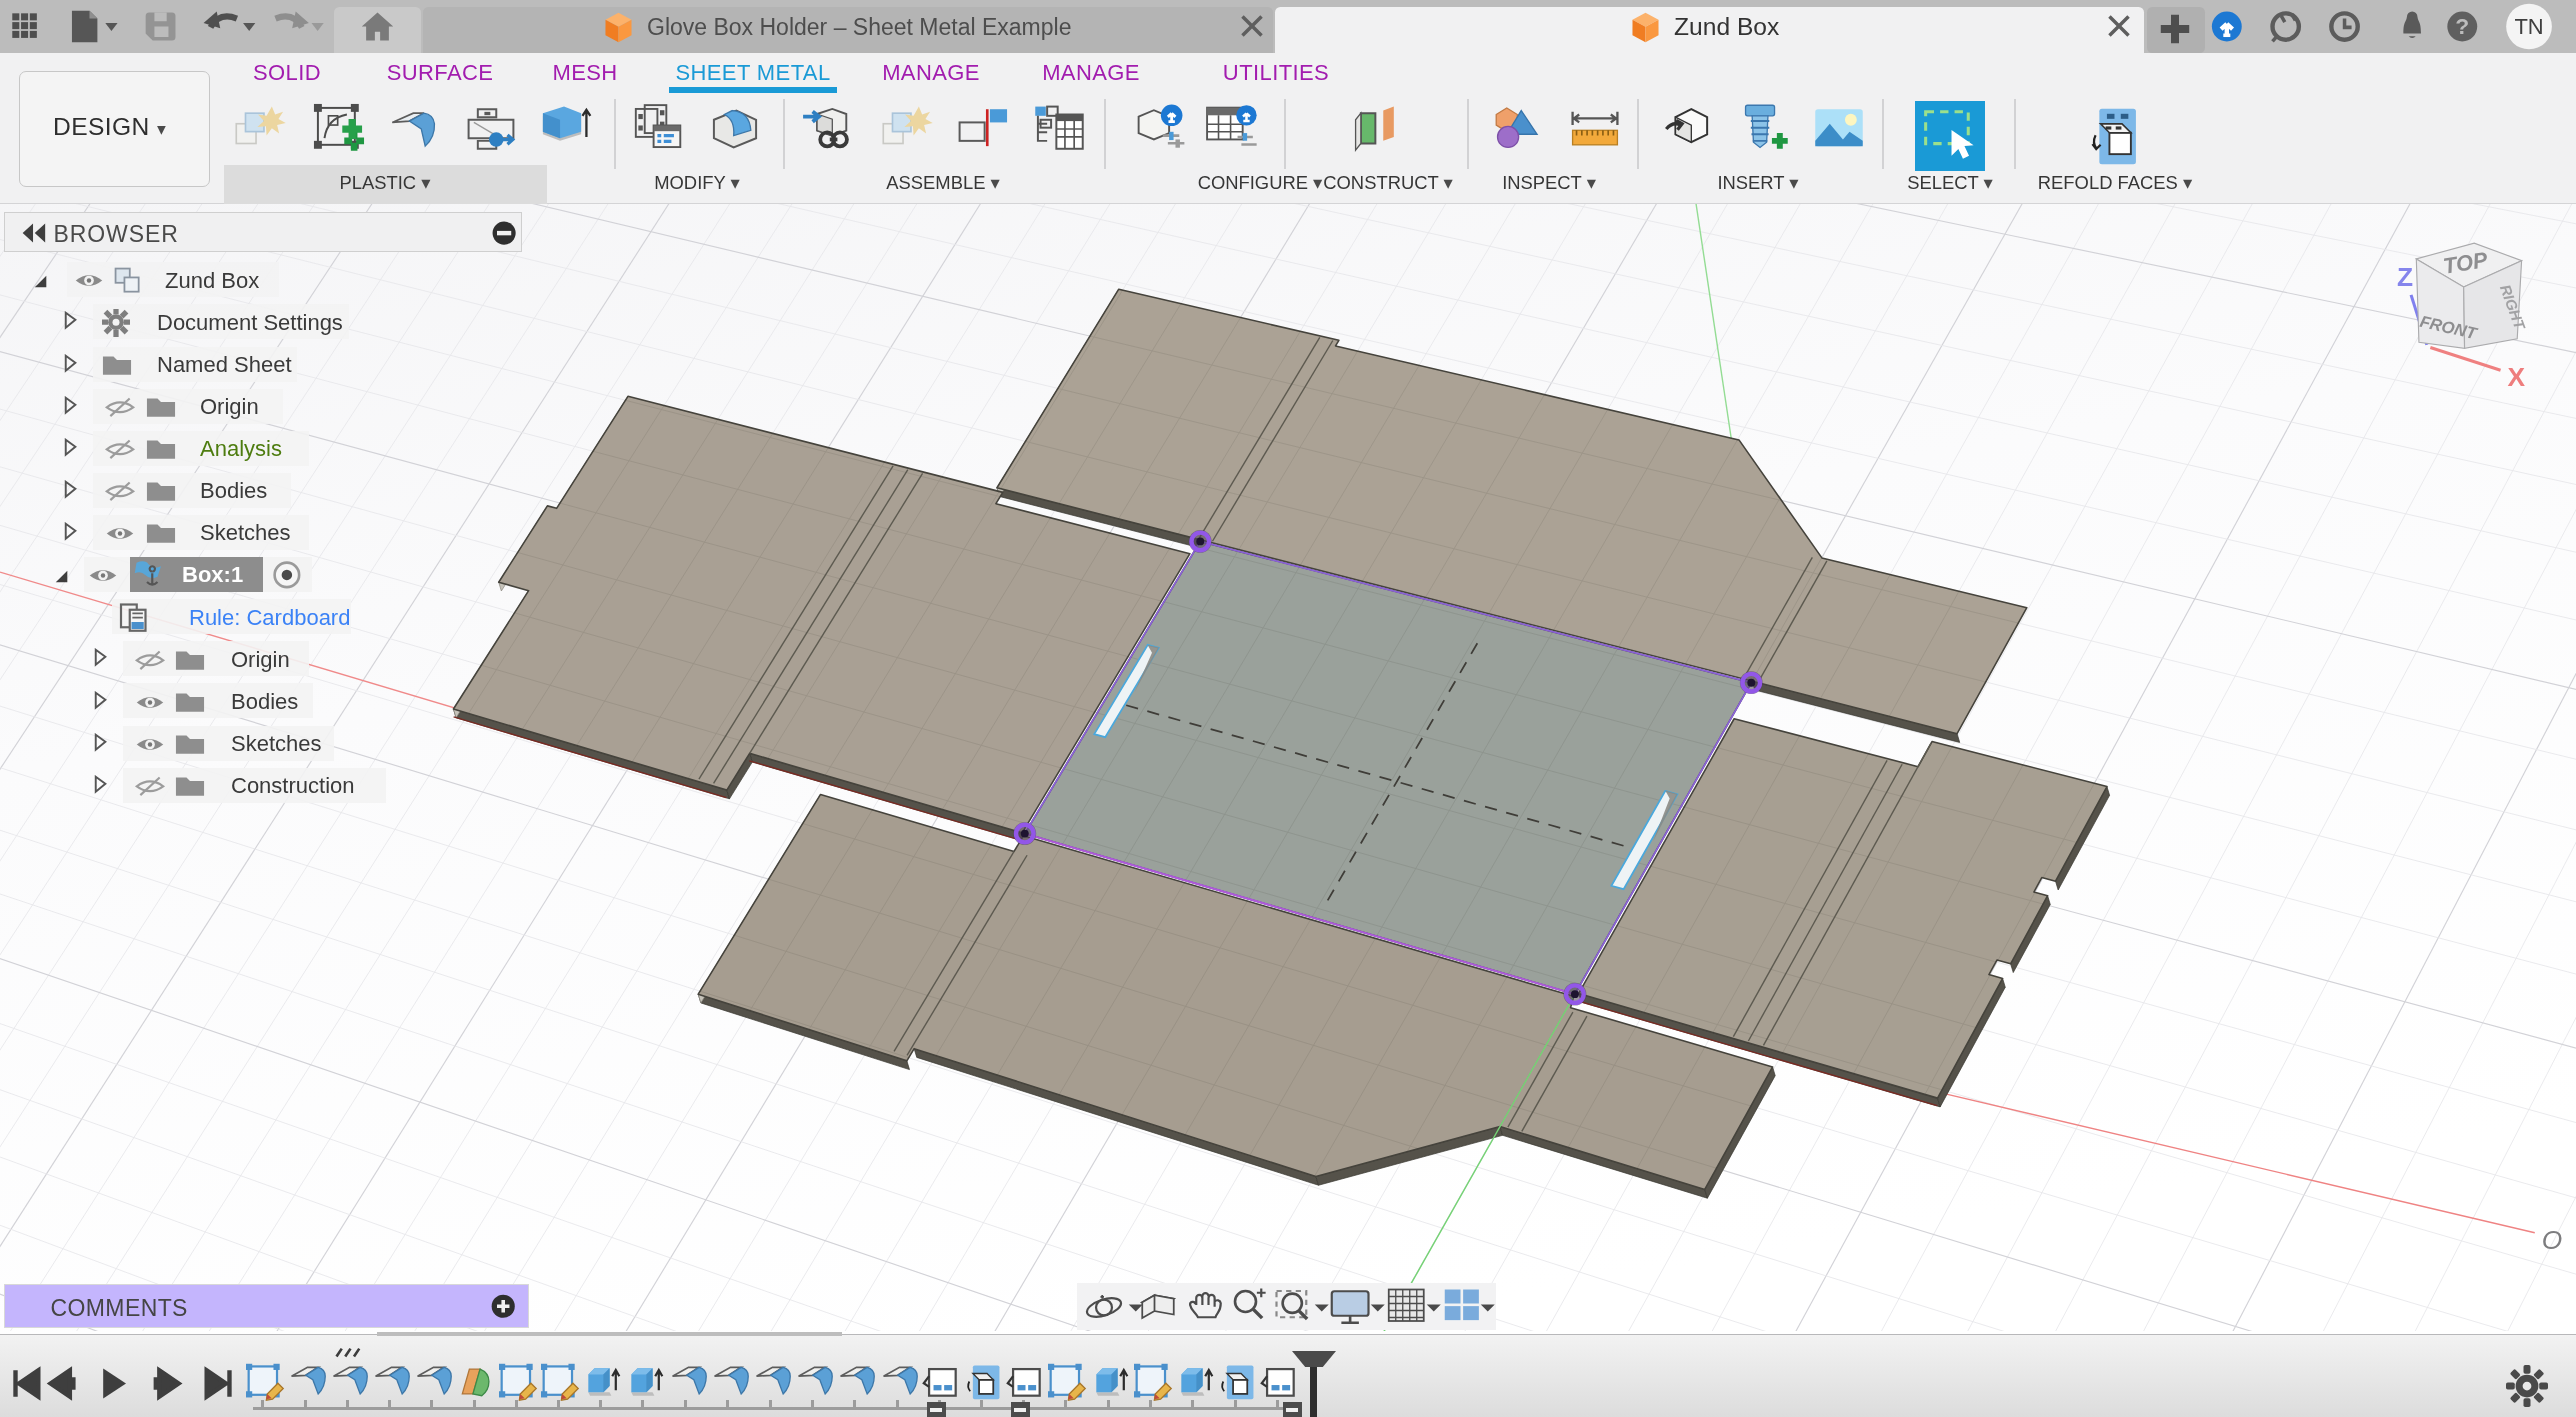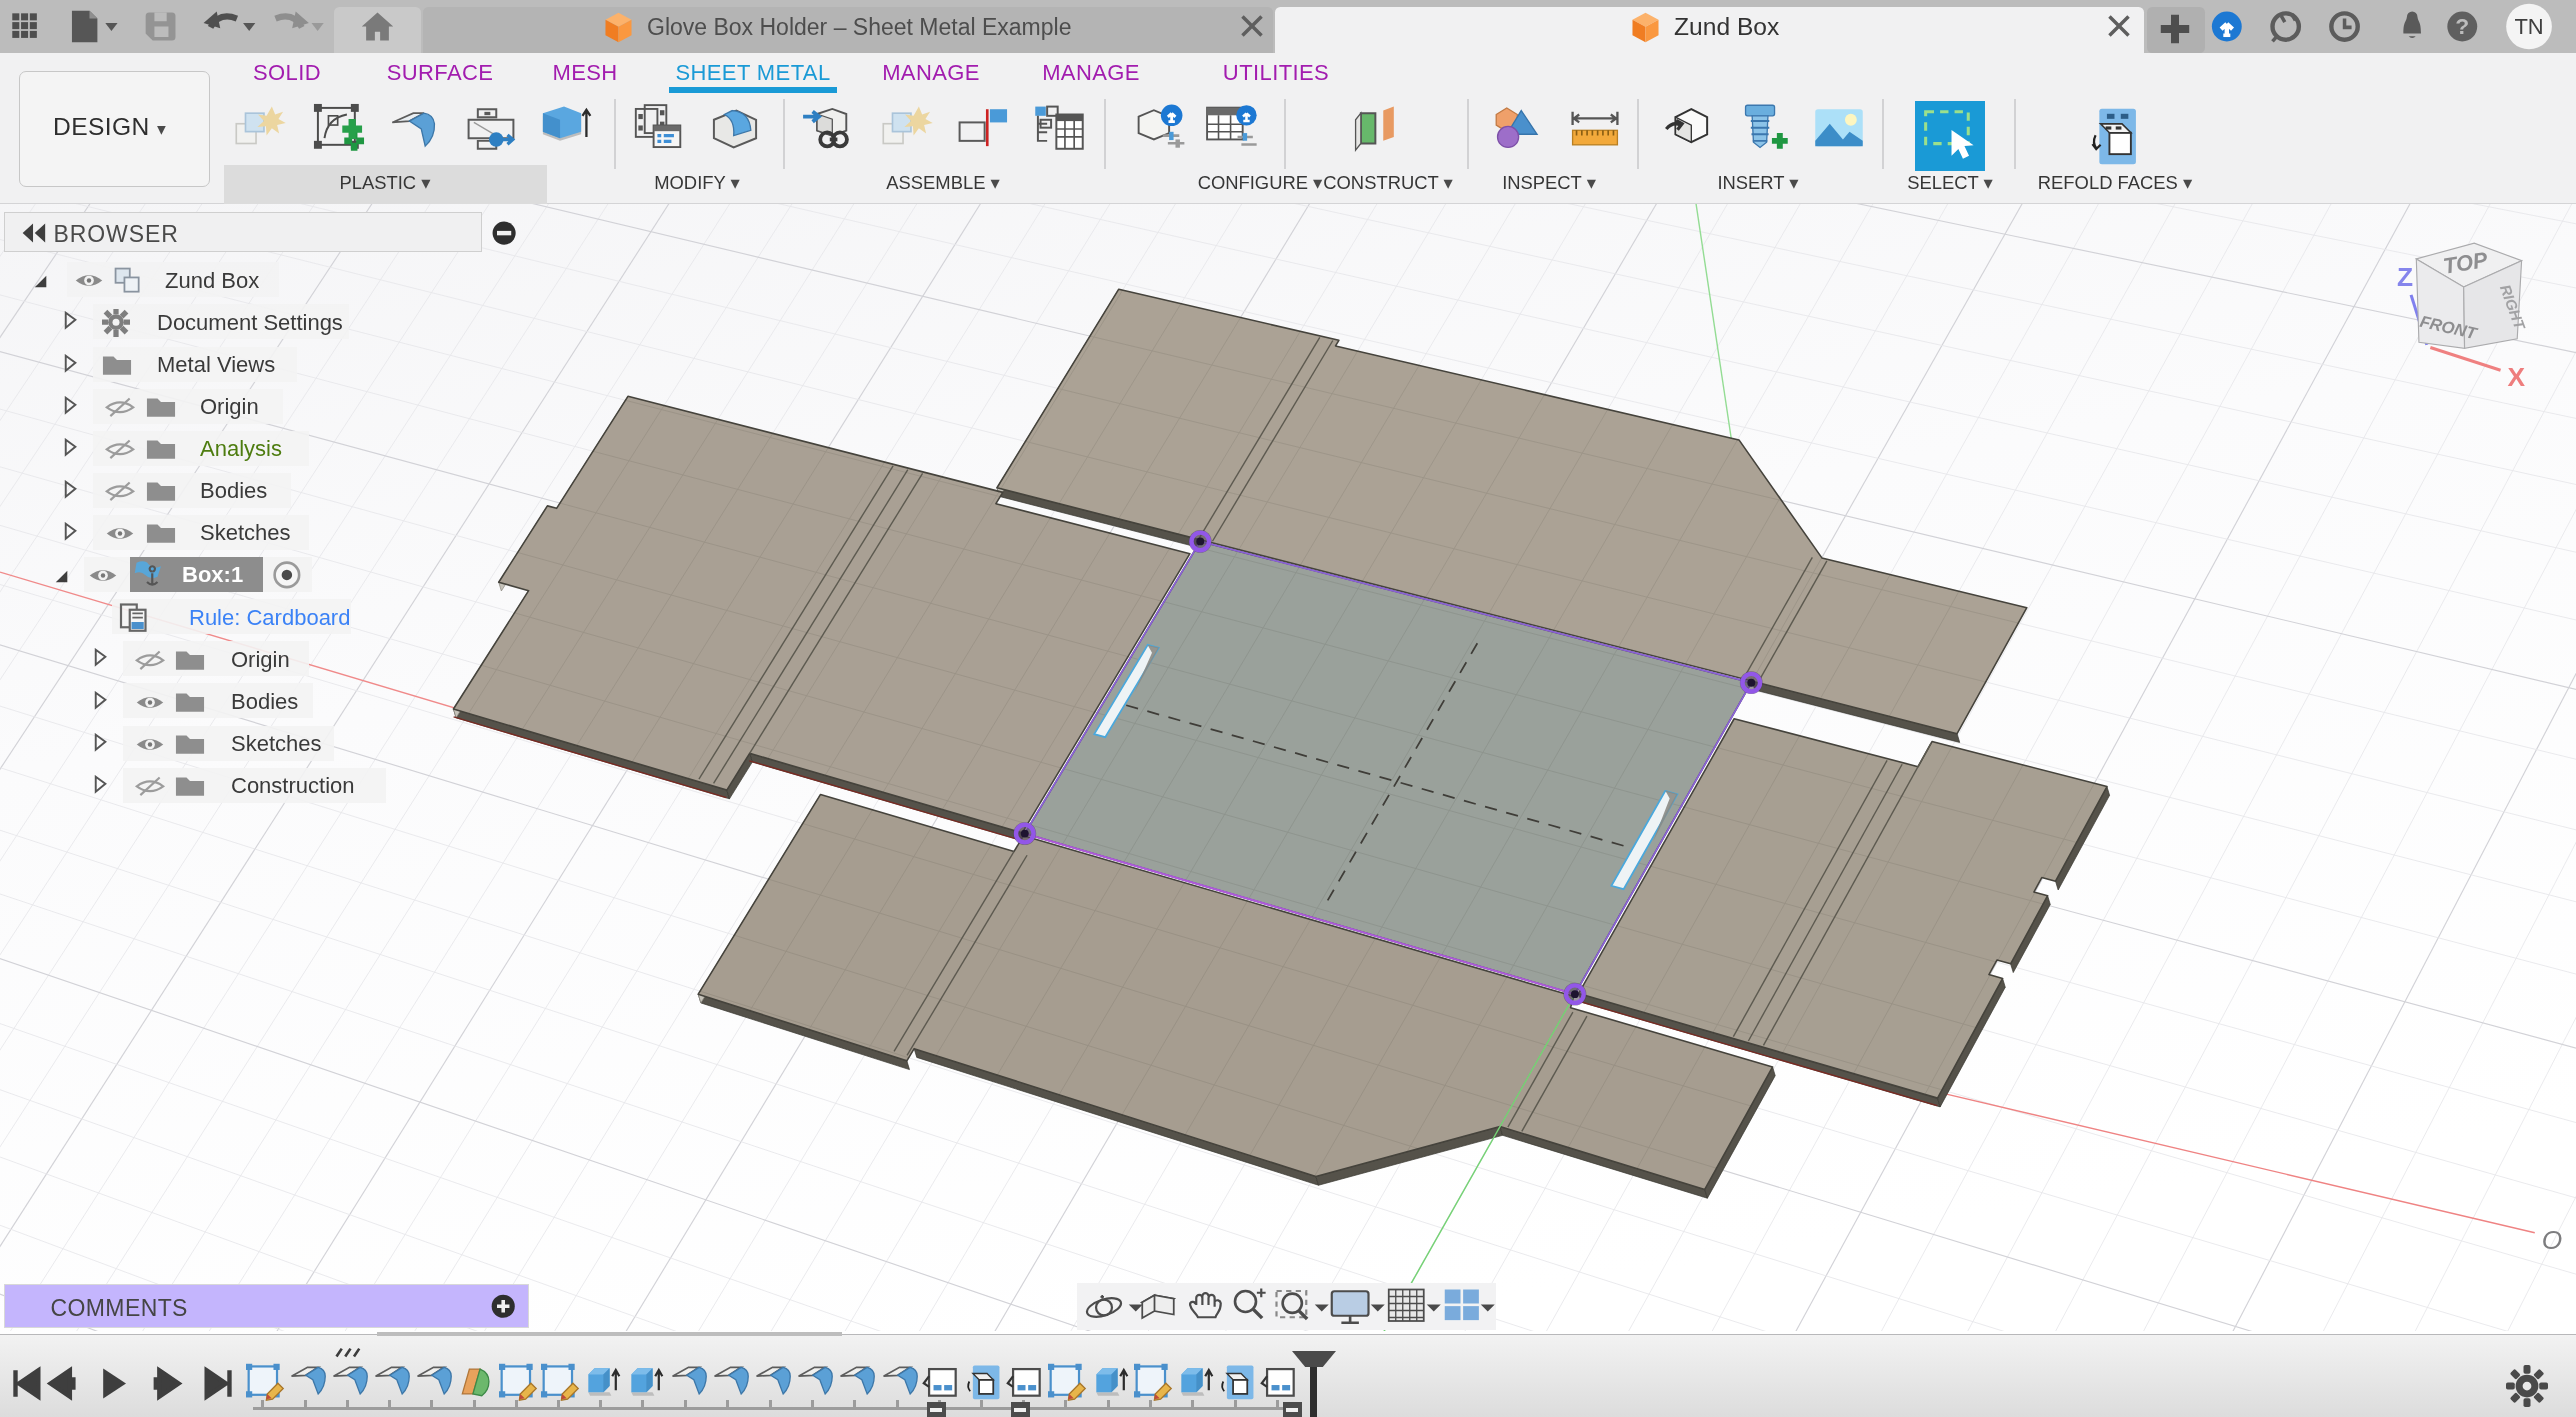--- a/index.html
+++ b/index.html
@@ -645,21 +645,21 @@
     <rect x="18" y="2" width="58" height="88" rx="4" fill="#7db8e8"></rect>
     <rect x="30" y="10" width="12" height="8" fill="#2c5d88"></rect>
       <rect x="52" y="10" width="12" height="8" fill="#2c5d88"></rect>
     <rect x="34" y="40" width="34" height="34" fill="#fff" stroke="#333" stroke-width="3"></rect>
     <path d="M34 40 l-14 -14 h34 l14 14z" fill="#f4f4f4" stroke="#333" stroke-width="2.5"></path>
     <rect x="28" y="30" width="9" height="5" fill="#333"></rect>
       <rect x="44" y="30" width="9" height="5" fill="#333"></rect>
     <path d="M12 44 q-6 12 2 22 m-7 -8 l6 8 7 -7" stroke="#222" stroke-width="3.5" fill="none"></path>
   </svg>
 </div>
-<div class="abs" style="left:3.5px;top:212px;width:478px;height:40px;background:#f0f0f1;border:1.8px solid #cfcfcf">
+<div class="abs" style="left:3.5px;top:212px;width:518px;height:40px;background:#f0f0f1;border:1.8px solid #cfcfcf">
     <svg class="abs" width="39" height="26" style="left:12.3px;top:7px" viewBox="0 0 44 30">
       <path d="M18 4 L6 15 L18 26z M32 4 L20 15 L32 26z" fill="#3e3e3e"></path>
     </svg>
     <div class="abs" style="left:49px;top:8px;font-size:23px;color:#4a4a4a;letter-spacing:0.9px">BROWSER</div>
     <svg class="abs" width="32" height="32" style="left:484px;top:5.3px" viewBox="0 0 36 36">
       <circle cx="17" cy="17" r="13" fill="#2e2e2e"></circle>
       <rect x="9" y="14.5" width="16" height="5" fill="#f0f0f0"></rect>
     </svg>
   </div>
 <div class="treerow" style="left:67px;top:262px;width:212px;background:rgba(243,243,243,.9)"></div>
@@ -693,21 +693,21 @@
     <circle cx="16" cy="15" r="4" fill="#f2f2f2"></circle>
   </svg>
 <div class="abs" style="left:157px;top:310px;font-size:22px;color:#3a3a3a;white-space:nowrap">Document Settings</div>
 <div class="treerow" style="left:93px;top:347px;width:204px;background:rgba(243,243,243,.9)"></div>
 <svg class="abs" width="16" height="19.3" style="left:63px;top:354px" viewBox="0 0 18 22">
     <path d="M3 2 L14 10 L3 19 z" fill="none" stroke="#555" stroke-width="2.2"></path>
   </svg>
 <svg class="abs" width="30" height="24.6" style="left:102px;top:352px" viewBox="0 0 34 28">
     <path d="M1 5 h12 l4 4 h16 v17 h-32z" fill="#8e8e8e"></path>
   </svg>
-<div class="abs" style="left:157px;top:352px;font-size:22px;color:#3a3a3a;white-space:nowrap">Metal Views</div>
+<div class="abs" style="left:157px;top:352px;font-size:22px;color:#3a3a3a;white-space:nowrap">Named Sheet</div>
 <div class="treerow" style="left:93px;top:389px;width:190px;background:rgba(243,243,243,.9)"></div>
 <svg class="abs" width="16" height="19.3" style="left:63px;top:396px" viewBox="0 0 18 22">
     <path d="M3 2 L14 10 L3 19 z" fill="none" stroke="#555" stroke-width="2.2"></path>
   </svg>
 <svg class="abs" width="32" height="24.6" style="left:104px;top:395px" viewBox="0 0 36 28">
     <path d="M3 14 Q18 3 33 14 Q18 25 3 14z" fill="none" stroke="#9c9c9c" stroke-width="2.5"></path>
     <path d="M7 24 L29 4" stroke="#9c9c9c" stroke-width="2.5"></path>
   </svg>
 <svg class="abs" width="30" height="24.6" style="left:146px;top:394px" viewBox="0 0 34 28">
     <path d="M1 5 h12 l4 4 h16 v17 h-32z" fill="#8e8e8e"></path>

